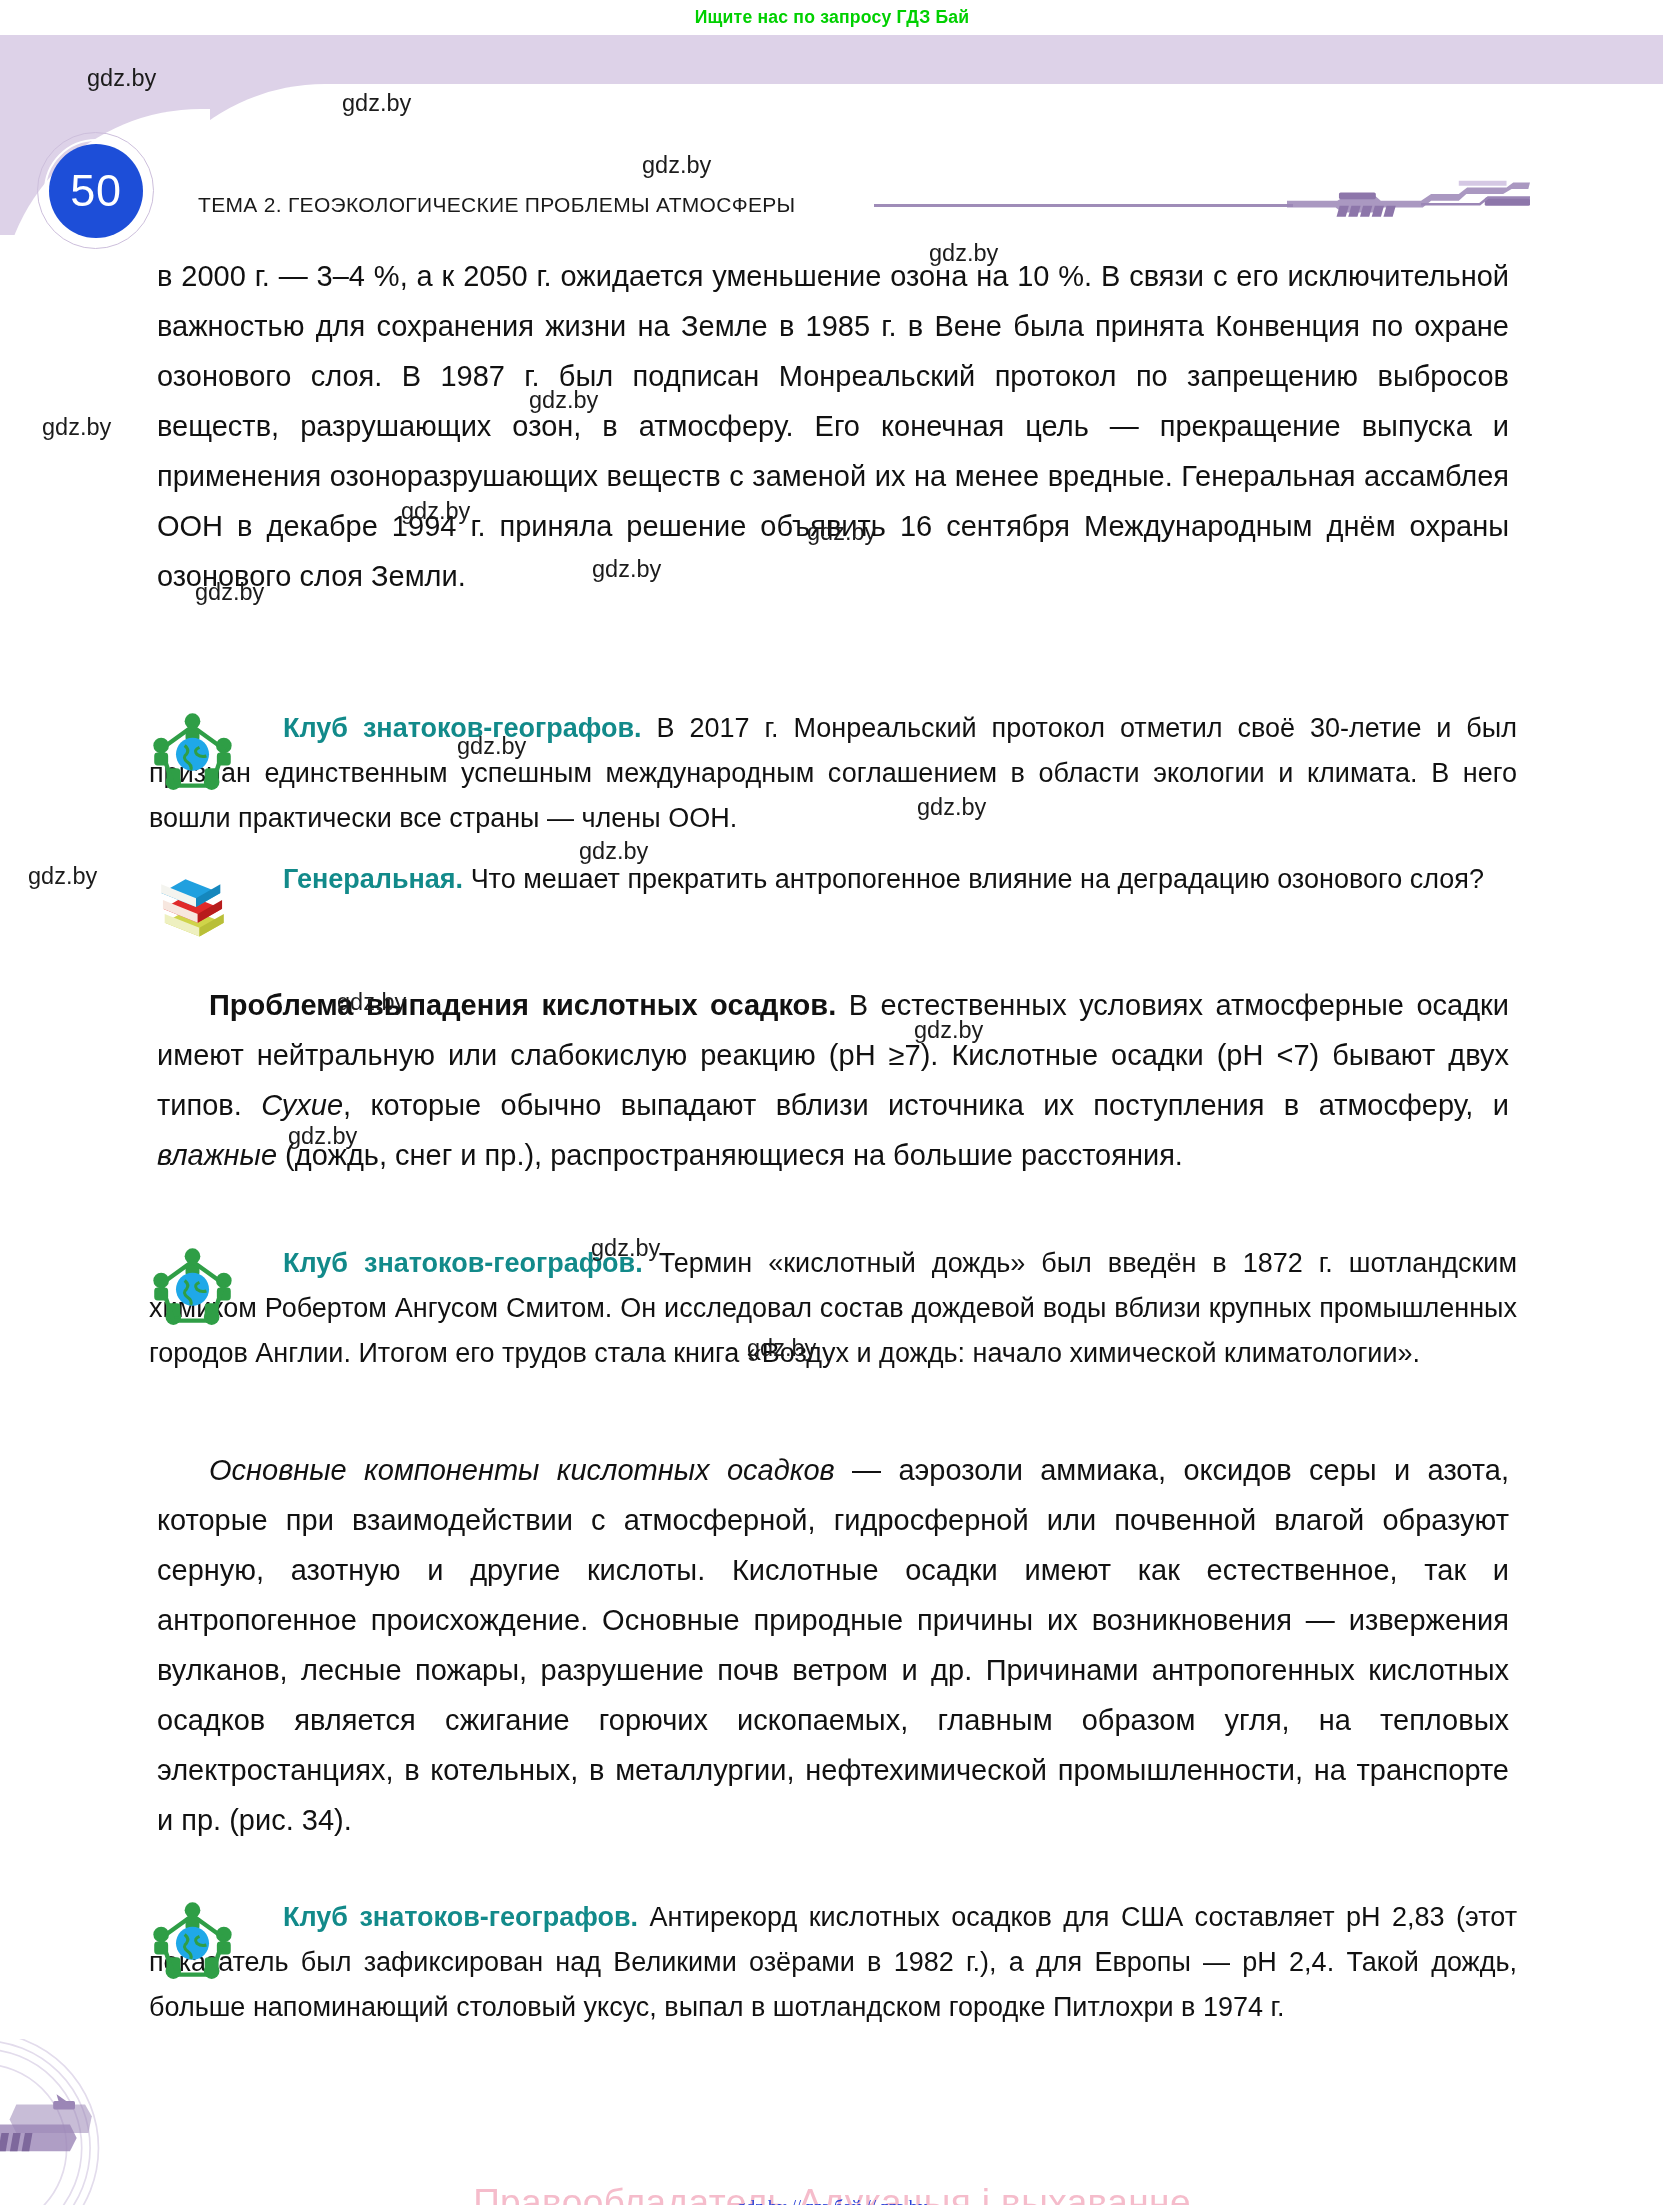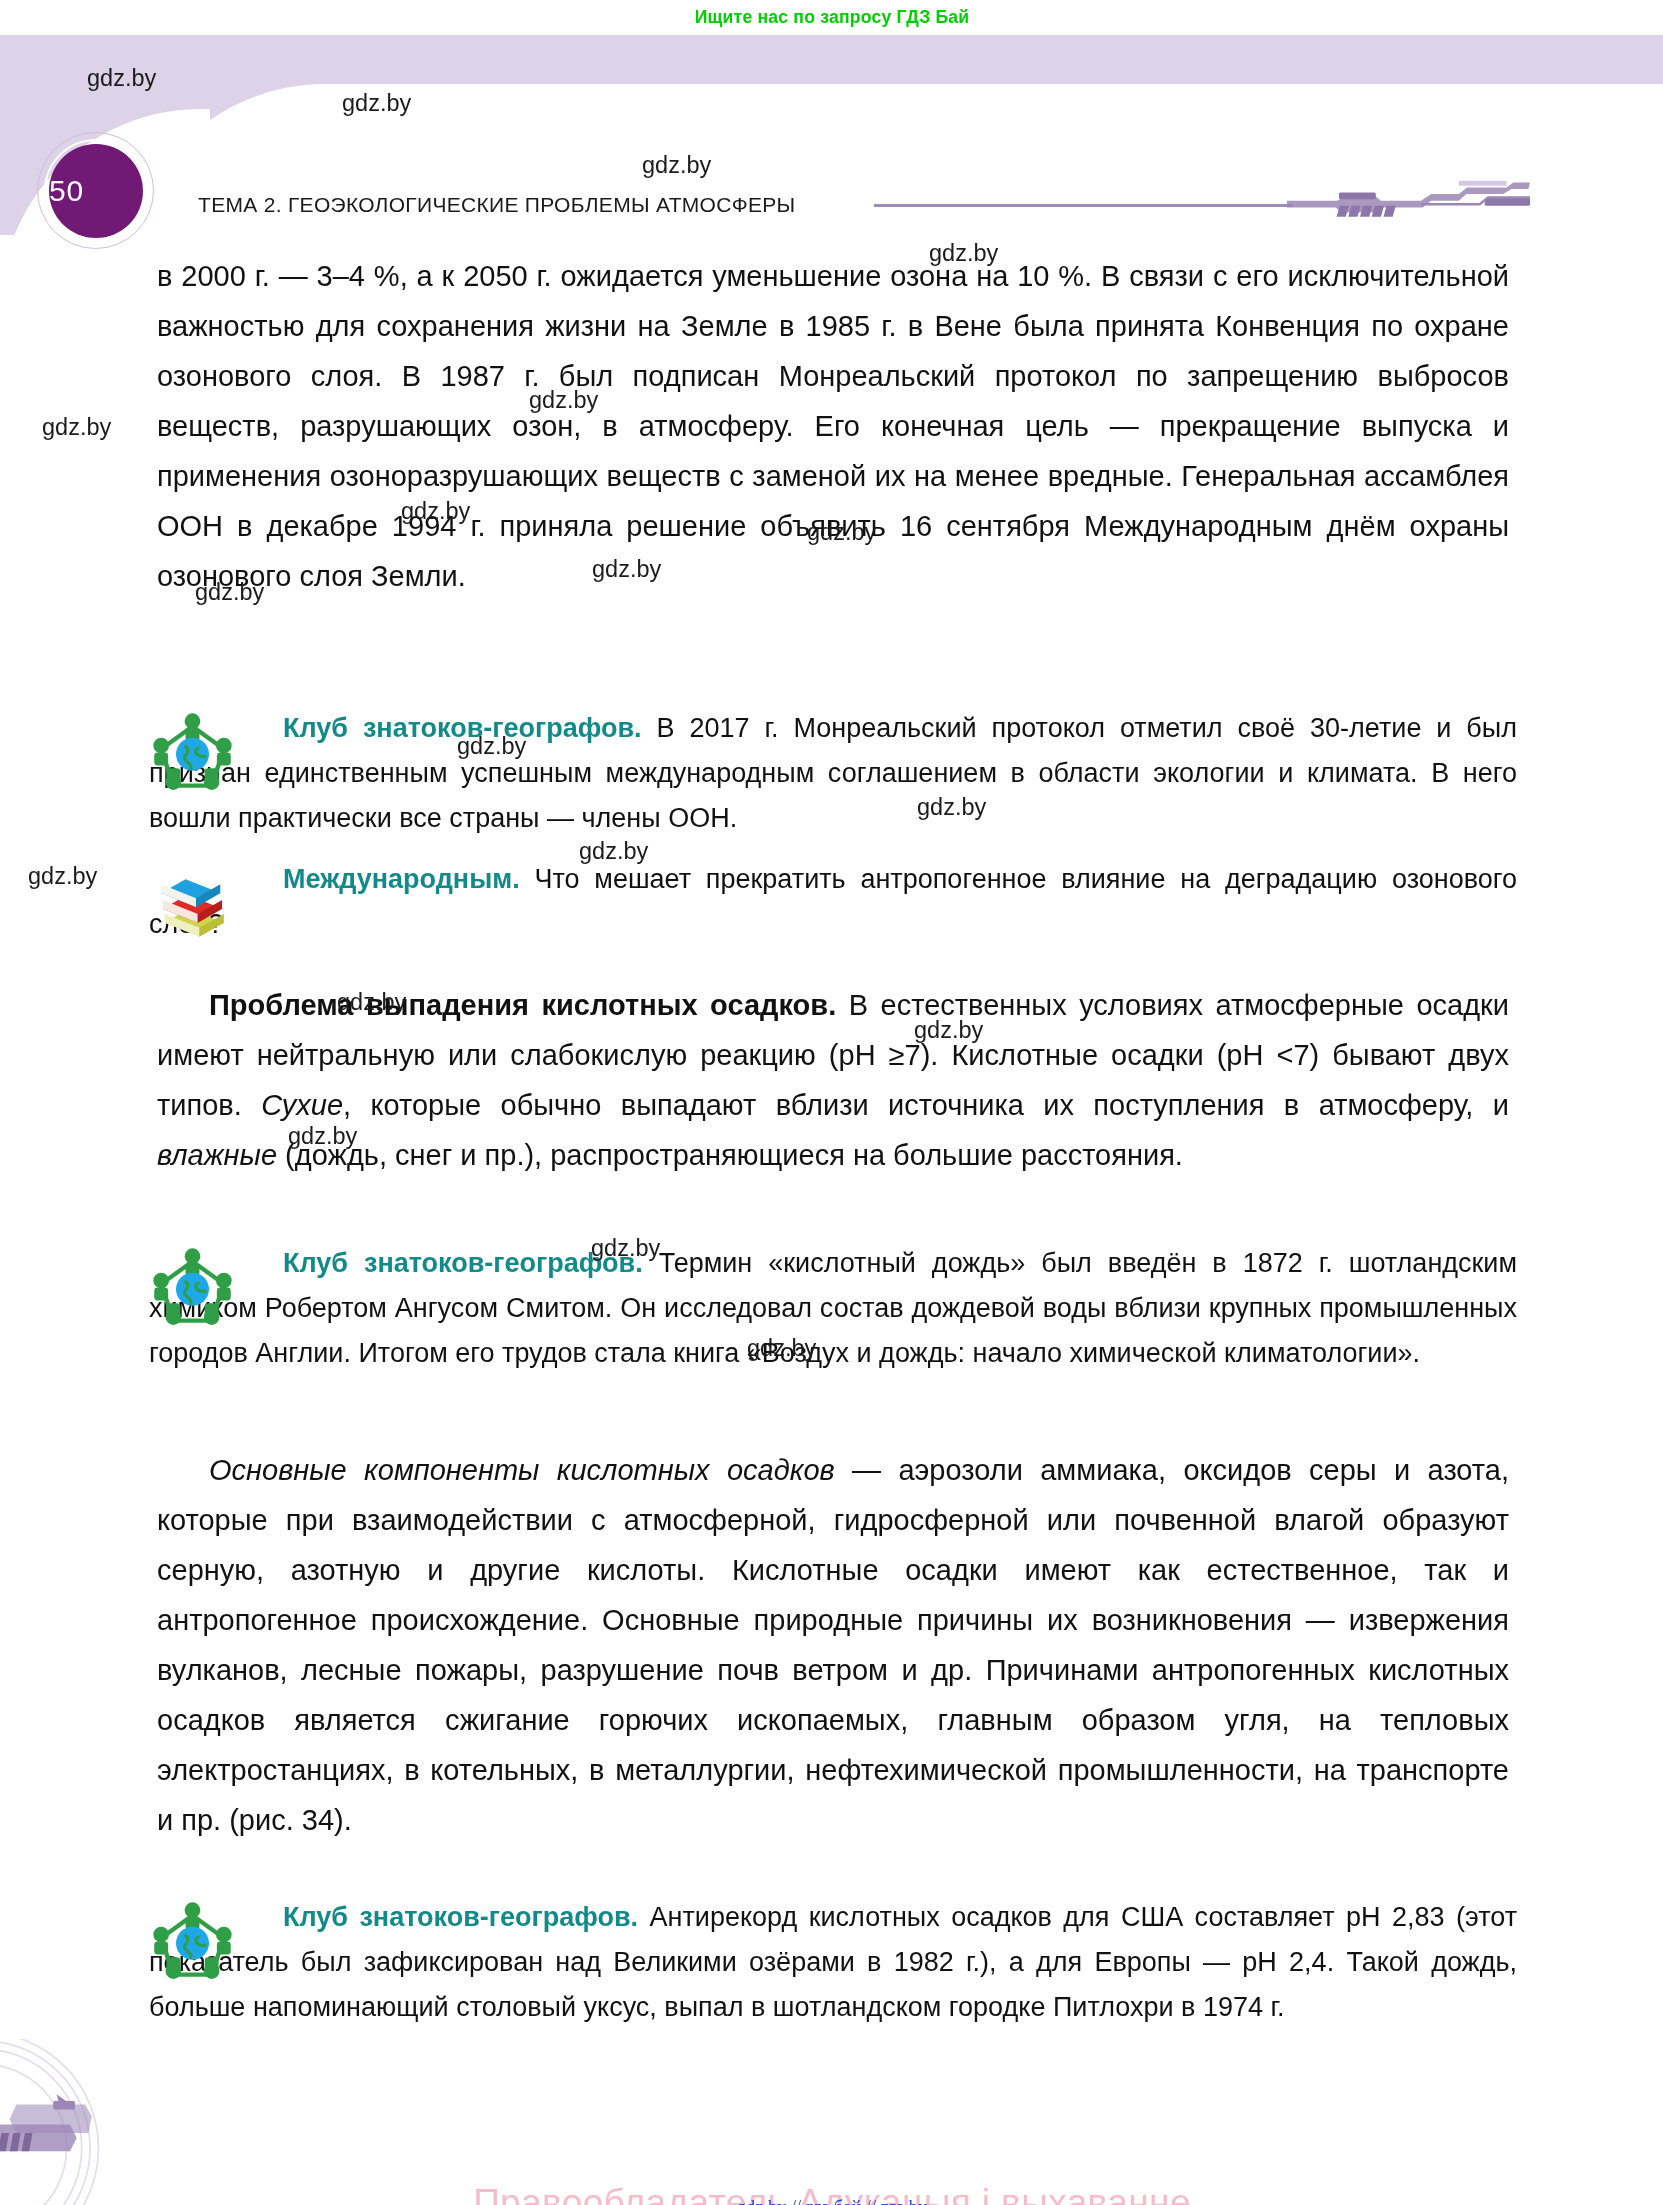--- a/index.html
+++ b/index.html
@@ -90,24 +90,24 @@
     top: -5px; left: -5px;
     width: 104px; height: 104px;
     border-radius: 50%;
     border: 2.5px solid #ffffff;
   }
   #page-badge {
     position: absolute;
     top: 0; left: 0;
     width: 94px; height: 94px;
     border-radius: 50%;
-    background: #701a75;
+    background: #1d4ed8;
     color: #ffffff;
-    font-size: 30px;
-    text-align: left;
+    font-size: 45px;
+    text-align: center;
     line-height: 94px;
     letter-spacing: 0.8px;
   }
 
   
   #running-head {
     position: absolute;
     top: 158px; left: 198px;
     font-size: 21px;
     letter-spacing: 0.3px;
@@ -287,21 +287,21 @@
         <polygon points="58,78 86,62 86,72 58,88" fill="#b9bf38"></polygon>
         <polygon points="16,56 56,72 84,56 44,40" fill="#e02a2a"></polygon>
         <polygon points="16,56 56,72 56,62 16,46" fill="#f7e7df"></polygon>
         <polygon points="56,62 84,46 84,56 56,72" fill="#b81c1c"></polygon>
         <polygon points="14,38 54,54 82,38 42,22" fill="#20a0df"></polygon>
         <polygon points="14,38 54,54 54,44 14,28" fill="#f4f4ef"></polygon>
         <polygon points="54,44 82,28 82,38 54,54" fill="#1587bd"></polygon>
       </g>
     </svg>
     <p class="callout-text">
-      <span class="callout-title">Международным.</span><span> Что мешает прекратить антропогенное влияние на деградацию озонового слоя?</span>
+      <span class="callout-title">Генеральная.</span><span> Что мешает прекратить антропогенное влияние на деградацию озонового слоя?</span>
     </p>
   </div>
 
   <div class="body-col" style="top:937px;">
     <p class="para indent"><span class="bold">Проблема выпадения кислотных осадков.</span><span> В естественных условиях атмосферные осадки имеют нейтральную или слабокислую реакцию (pH ≥7). Кислотные осадки (pH &lt;7) бывают двух типов. </span><span class="ital">Сухие</span><span>, которые обычно выпадают вблизи источника их поступления в атмосферу, и </span><span class="ital">влажные</span><span> (дождь, снег и пр.), распространяющиеся на большие расстояния.</span></p>
   </div>
 
   <div class="callout" style="top:1206px;">
     <svg class="callout-icon" viewBox="0 0 100 100">
       <g fill="#2f9e46">

